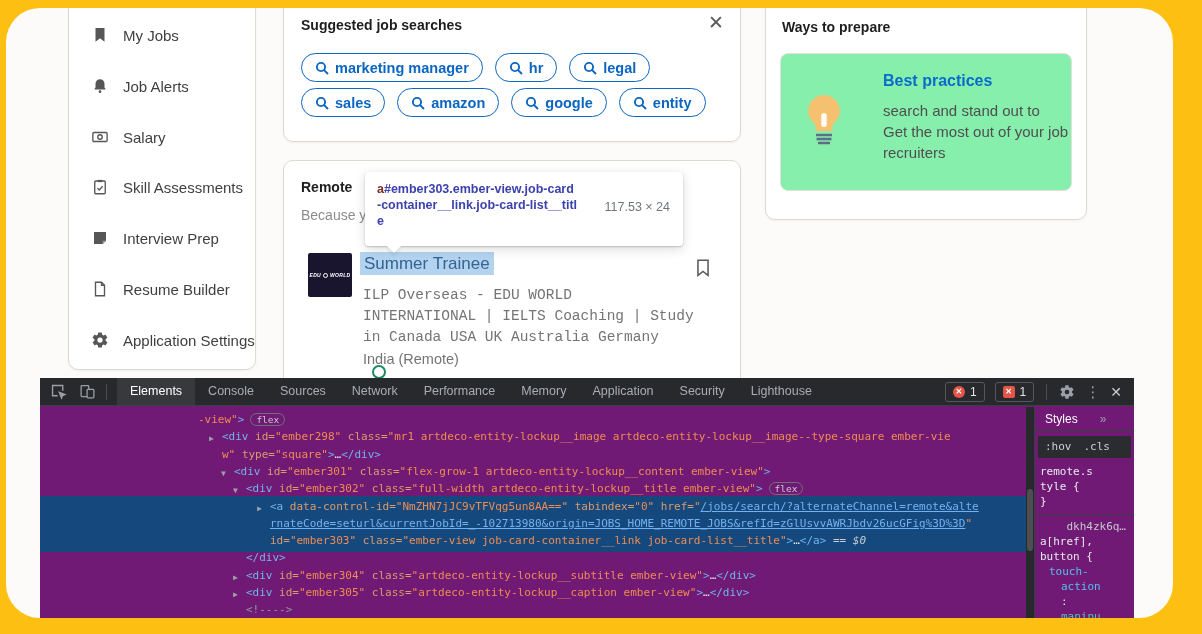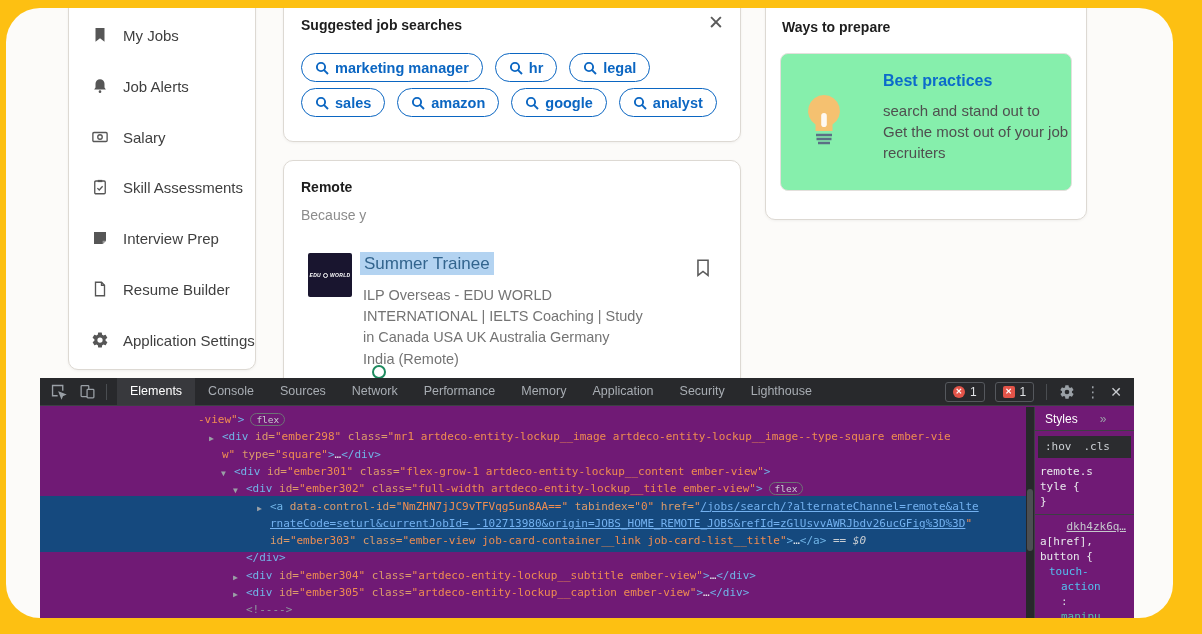--- a/index.html
+++ b/index.html
@@ -32,21 +32,21 @@
   
   #remote-card { left:277px; top:152px; width:458px; height:236px; }
   #remote-title { left:17px; top:18px; }
   #remote-sub { position:absolute; left:17px; top:46px; font-size:14px; color:#8c8c8c; }
   .edu-logo { position:absolute; left:24px; top:92px; width:44px; height:44px; background:#19152f;
               display:flex; align-items:center; justify-content:center; gap:2px; border-radius:2px; }
   .edu-logo span { color:#fff; font-size:5px; font-weight:bold; font-style:italic; letter-spacing:.3px; }
   .edu-ring { width:5px; height:5px; border:1px solid #fff; border-radius:50%; }
   #job-title { position:absolute; left:76px; top:93px; font-size:17px; cursor:pointer; }
   #job-title .hl { background:#b3d3f1; color:#33658e; padding:2px 4px; }
-  #job-sub { position:absolute; left:79px; top:124px; font-size:14.5px; color:#747474; line-height:21px; }
+  #job-sub { position:absolute; left:79px; top:124px; font-size:14.5px; color:#747474; line-height:21px;font-family:Liberation Mono, monospace; }
   #job-caption { position:absolute; left:79px; top:190px; font-size:14.5px; color:#747474; }
   #save-bookmark { position:absolute; right:26px; top:96px; cursor:pointer; }
   .green-dot { position:absolute; left:88px; top:204px; width:14px; height:14px;
                border:2.5px solid #1d8a5e; border-radius:50%; }
 
   
   #inspect-tooltip { position:absolute; left:359px; top:164px; width:318px; height:74px; background:#fff;
         border-radius:4px; z-index:8; padding:9px 12px;
         box-shadow:0 1px 2px rgba(0,0,0,.2), 0 3px 12px rgba(0,0,0,.14); }
   .tt-line { font-size:12.5px; font-weight:700; line-height:16px; color:#3b42ad; white-space:nowrap; }
@@ -102,21 +102,21 @@
   .styles-head { height:24px; border-bottom:1px solid #3c4043; display:flex; align-items:center;
                  font-family:"Liberation Sans",sans-serif; }
   .styles-head .st-label { margin-left:10px; font-size:12px; color:#fff; cursor:pointer; }
   .styles-head .st-more { margin-left:22px; color:#9aa0a6; font-size:12px; cursor:pointer; }
   .filter-box { margin:5px 3px 6px 3px; background:#2b2c2f; height:22px; line-height:22px;
                 padding:0 7px; color:#cdd1d5; display:flex; gap:12px; }
   .filter-box span { cursor:pointer; }
   .css-line { padding-left:5px; line-height:15px; }
   .css-sep { border-top:1px solid #3c4043; margin-top:5px; }
   .css-file { display:block; text-align:right; padding-right:8px; color:#c5c8cc;
-              text-decoration:underline; margin-top:4px; line-height:15px; cursor:pointer; }
+              margin-top:4px; line-height:15px; cursor:pointer; }
   .p-name1 { padding-left:14px; color:#53c1f0; line-height:15px; }
   .p-name2 { padding-left:26px; color:#53c1f0; line-height:15px; }
   .p-colon { padding-left:26px; color:#d6dade; line-height:15px; }
   .p-val   { padding-left:26px; color:#52c7a8; line-height:15px; }
 </style>
 </head>
 <body>
 
 <div class="frame">
 
@@ -245,21 +245,21 @@
           </span>
           <span>google</span>
         </div>
         <div class="pill">
           <span style="display: flex;">
             <svg width="14" height="14" viewBox="0 0 14 14" fill="none" stroke="#0b66c2" stroke-width="1.9">
               <circle cx="6" cy="6" r="4.1"></circle>
               <line x1="9.1" y1="9.1" x2="13" y2="13"></line>
             </svg>
           </span>
-          <span>analyst</span>
+          <span>entity</span>
         </div>
       </div>
   </div>
 
   <div class="card" id="remote-card">
     <div class="sec-title" id="remote-title">Remote</div>
     <div id="remote-sub">Because y</div>
 
     <div class="edu-logo">
       <span>EDU</span>
@@ -297,20 +297,27 @@
       </div>
       <div id="best-title">Best practices</div>
       <div id="best-body">
         <div>search and stand out to</div>
         <div>Get the most out of your job</div>
         <div>recruiters</div>
       </div>
     </div>
   </div>
 
+  <div id="inspect-tooltip">
+    <div class="tt-line"><span class="tt-tag">a</span><span>#ember303.ember-view.job-card</span></div>
+    <div class="tt-line">-container__link.job-card-list__titl</div>
+    <div class="tt-line">e</div>
+    <div id="tt-dims">117.53 × 24</div>
+    <div class="tooltip-notch"></div>
+  </div>
 
   <div id="devtools">
     <div class="dt-tabbar">
       <div class="dt-icon" id="inspect-icon">
         <svg width="17" height="17" viewBox="0 0 20 20" fill="none" stroke="#9aa0a6" stroke-width="1.6">
           <path d="M15 9V3H3v12h6"></path>
             <path d="M11 11l6.5 2.6-2.8 1.1-1.1 2.8z" fill="#9aa0a6"></path>
         </svg>
       </div>
       <div class="dt-icon" id="device-icon">

